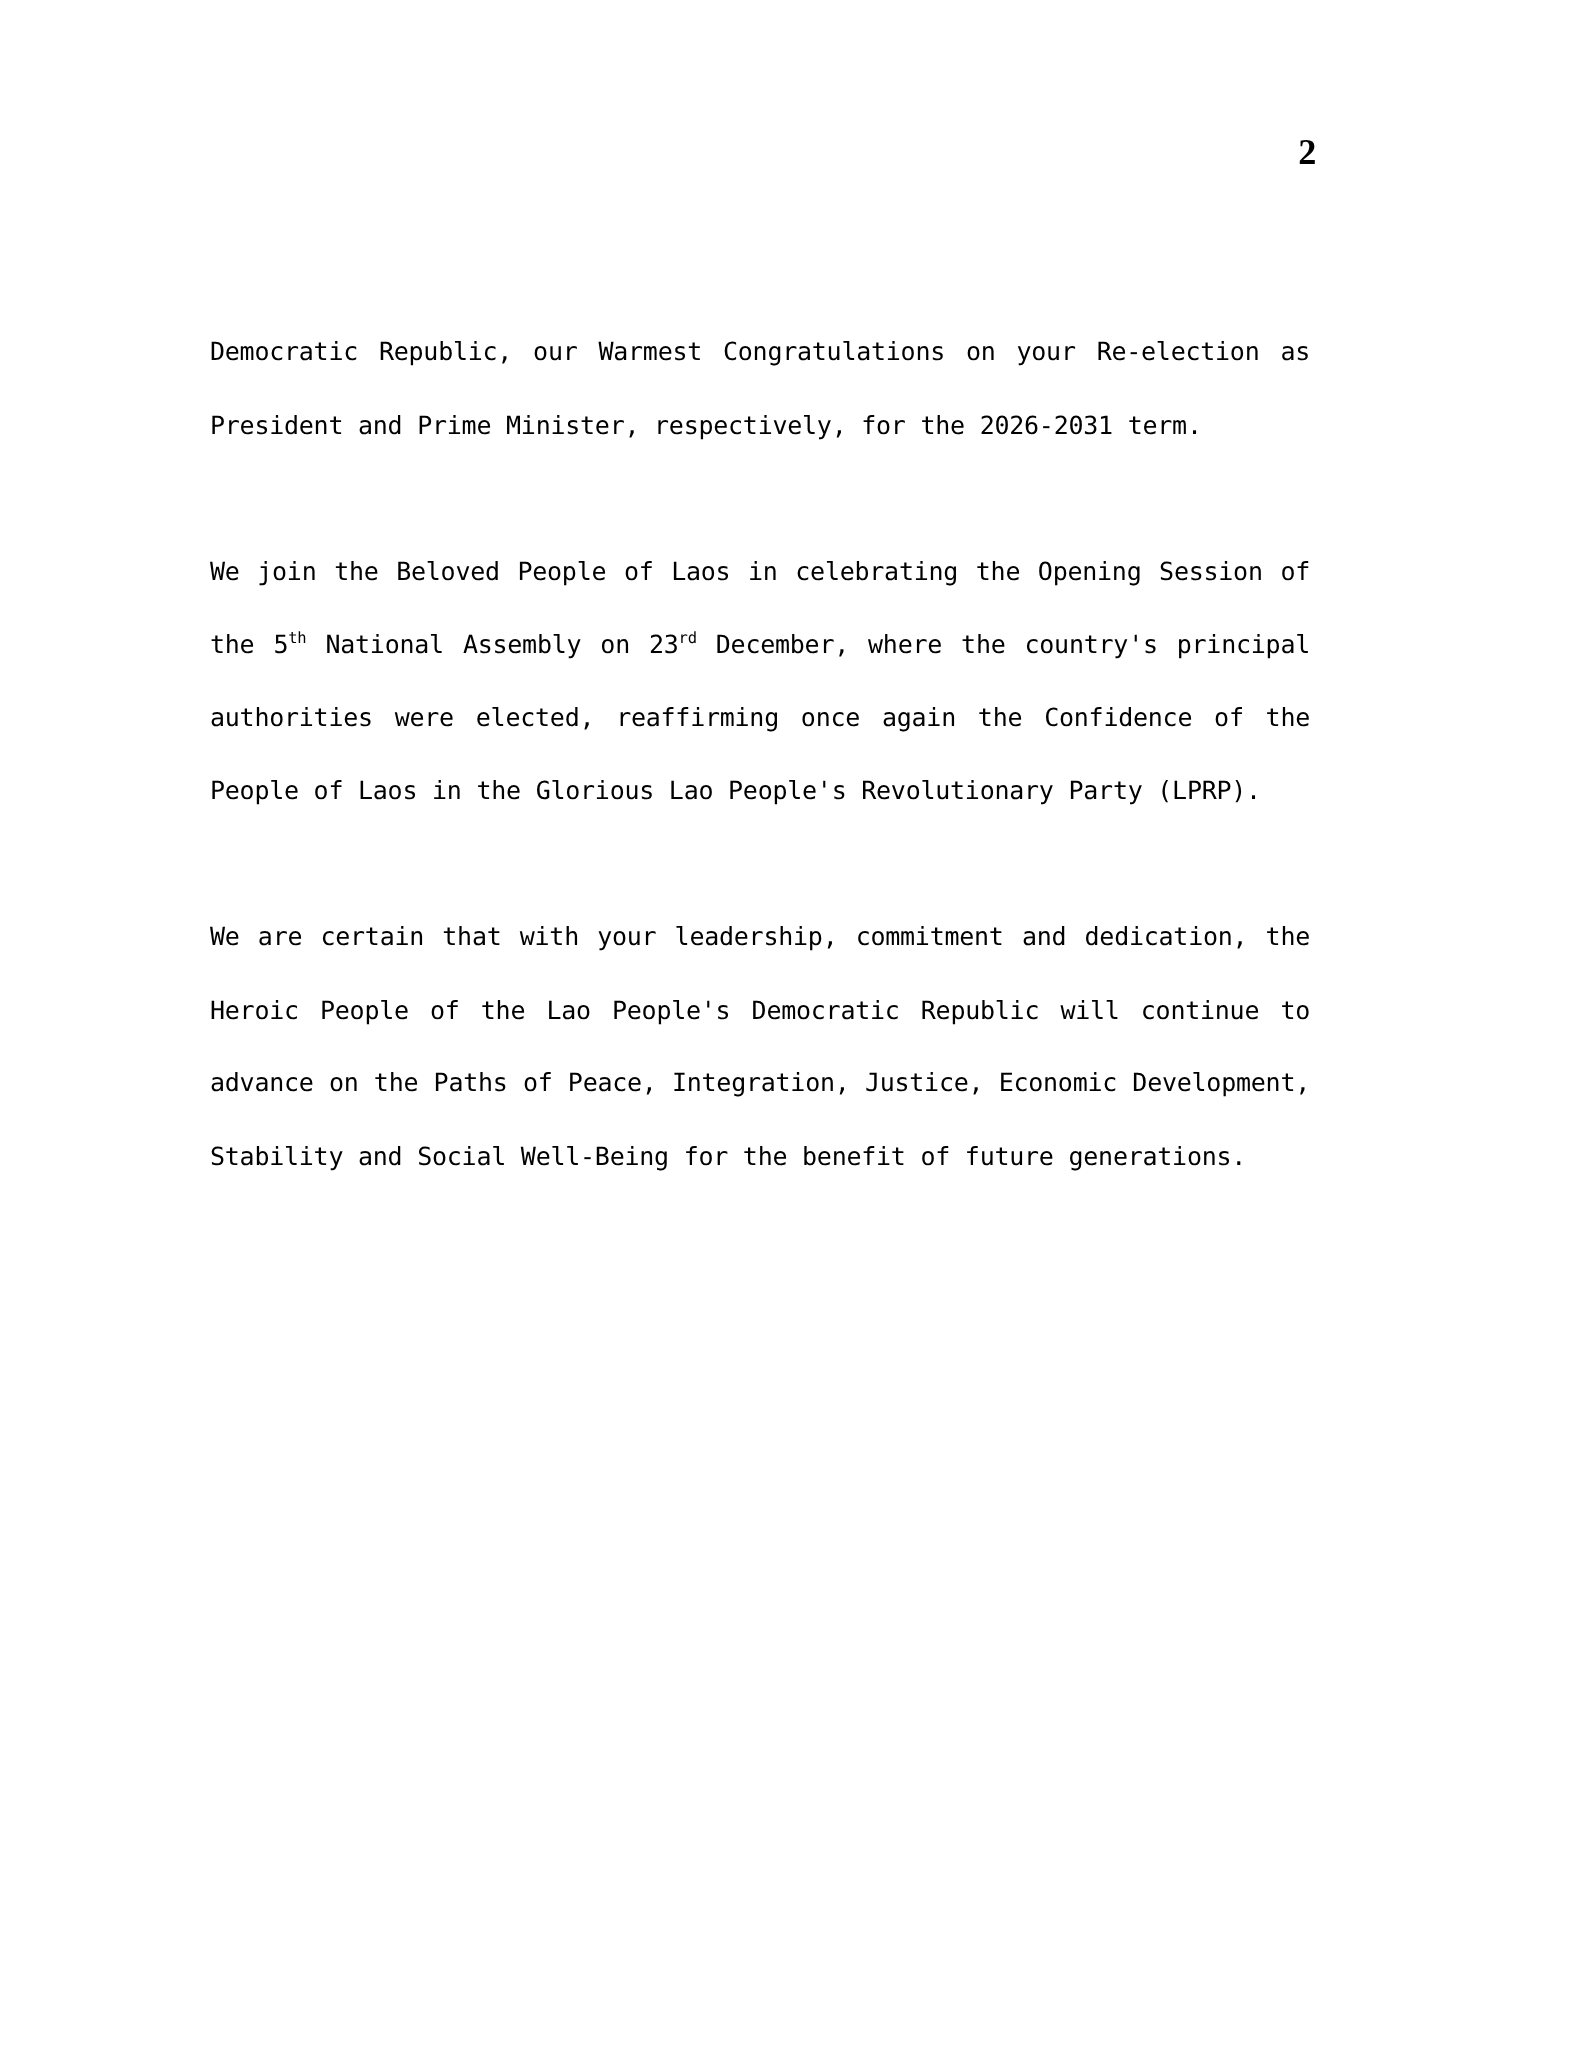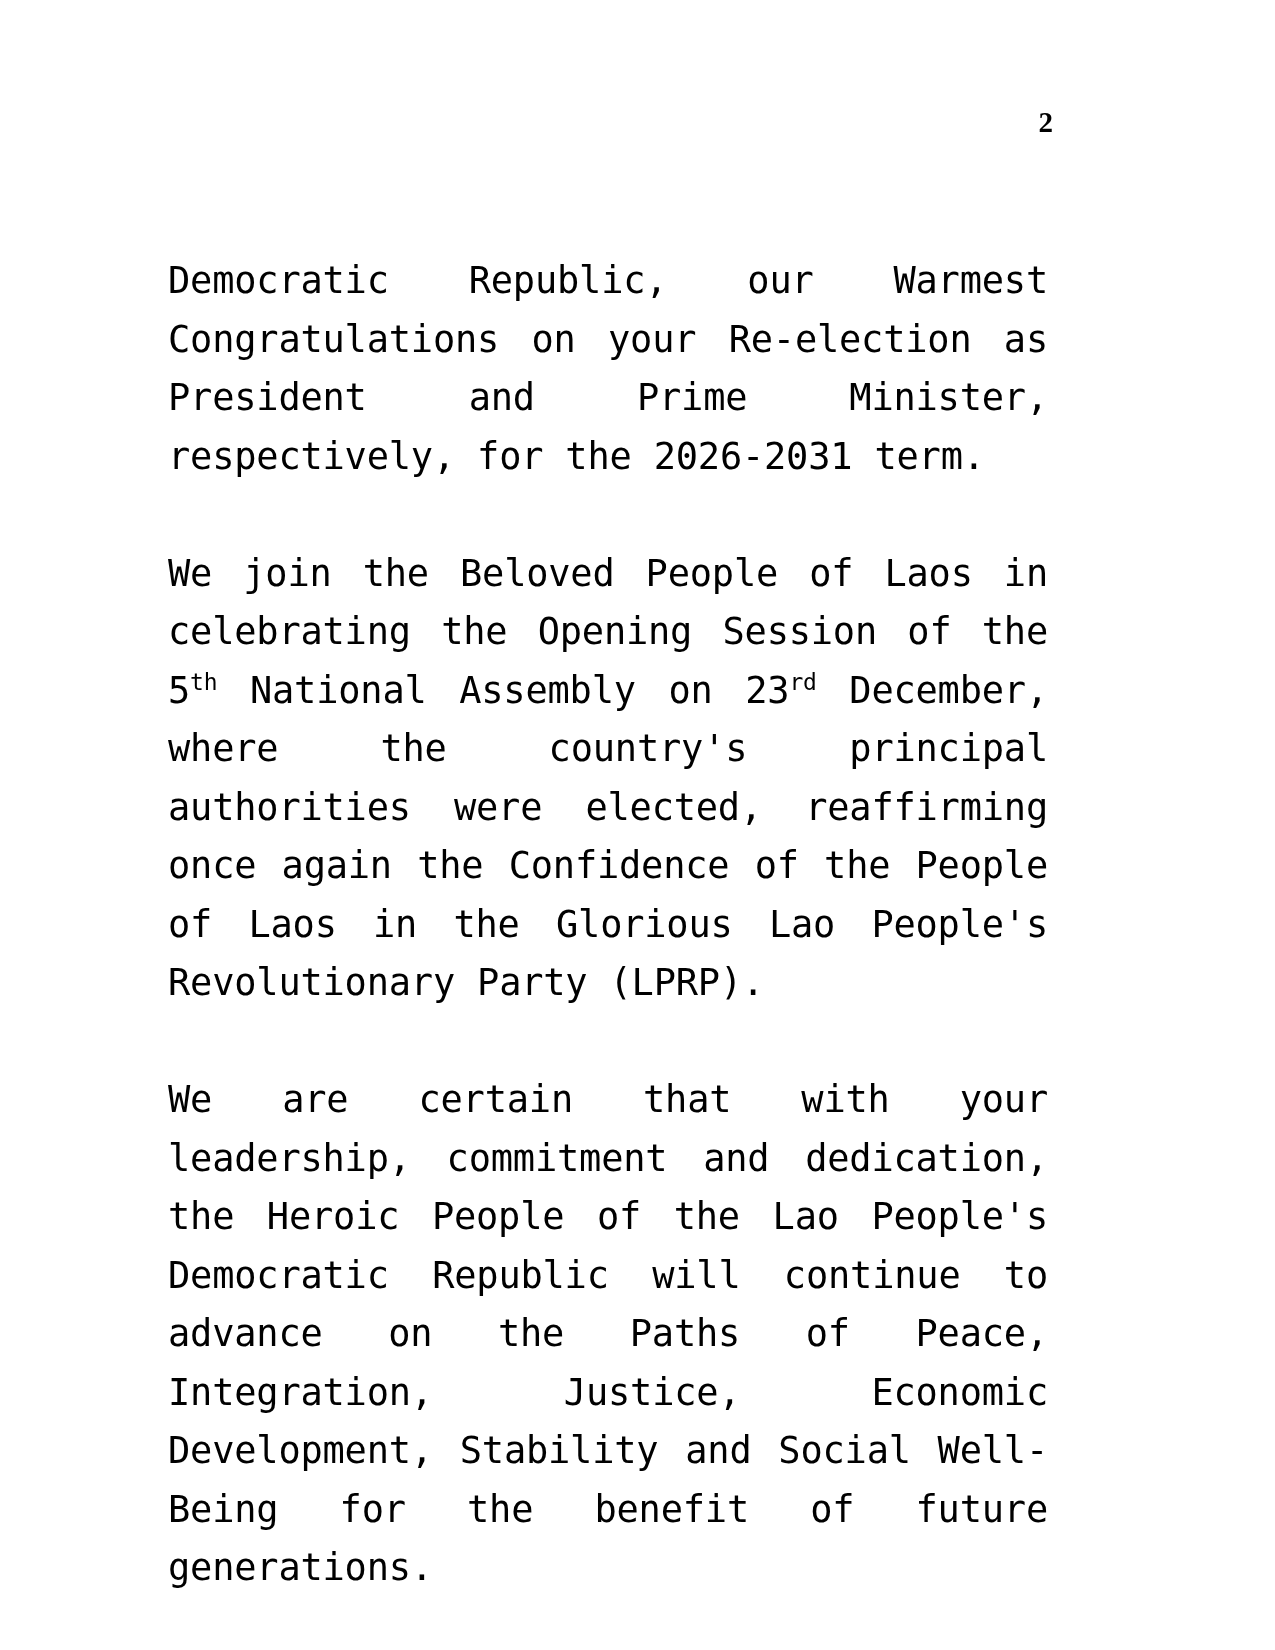--- a/index.html
+++ b/index.html
@@ -41,21 +41,21 @@
 
   
   .body-block {
     position: absolute;
     top: 252px;
     left: 168px;
     width: 880px;
   }
 
   .para {
-    font-size: 37px;
+    font-size: 20px;
     line-height: 58.5px;
     text-align: justify;
     text-justify: inter-word;
     letter-spacing: -0.2px;
     margin: 0;
     word-spacing: 0;
     -webkit-font-smoothing: none;
   }
 
   

